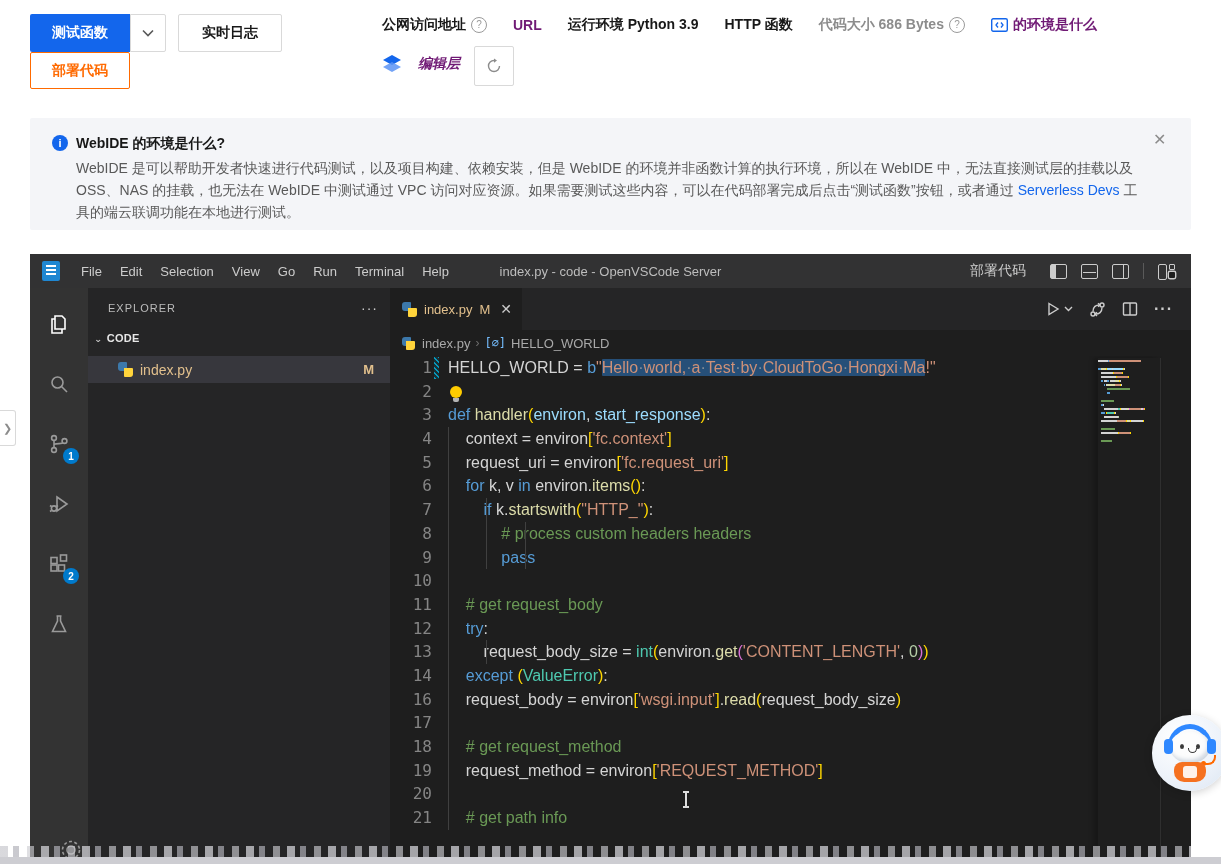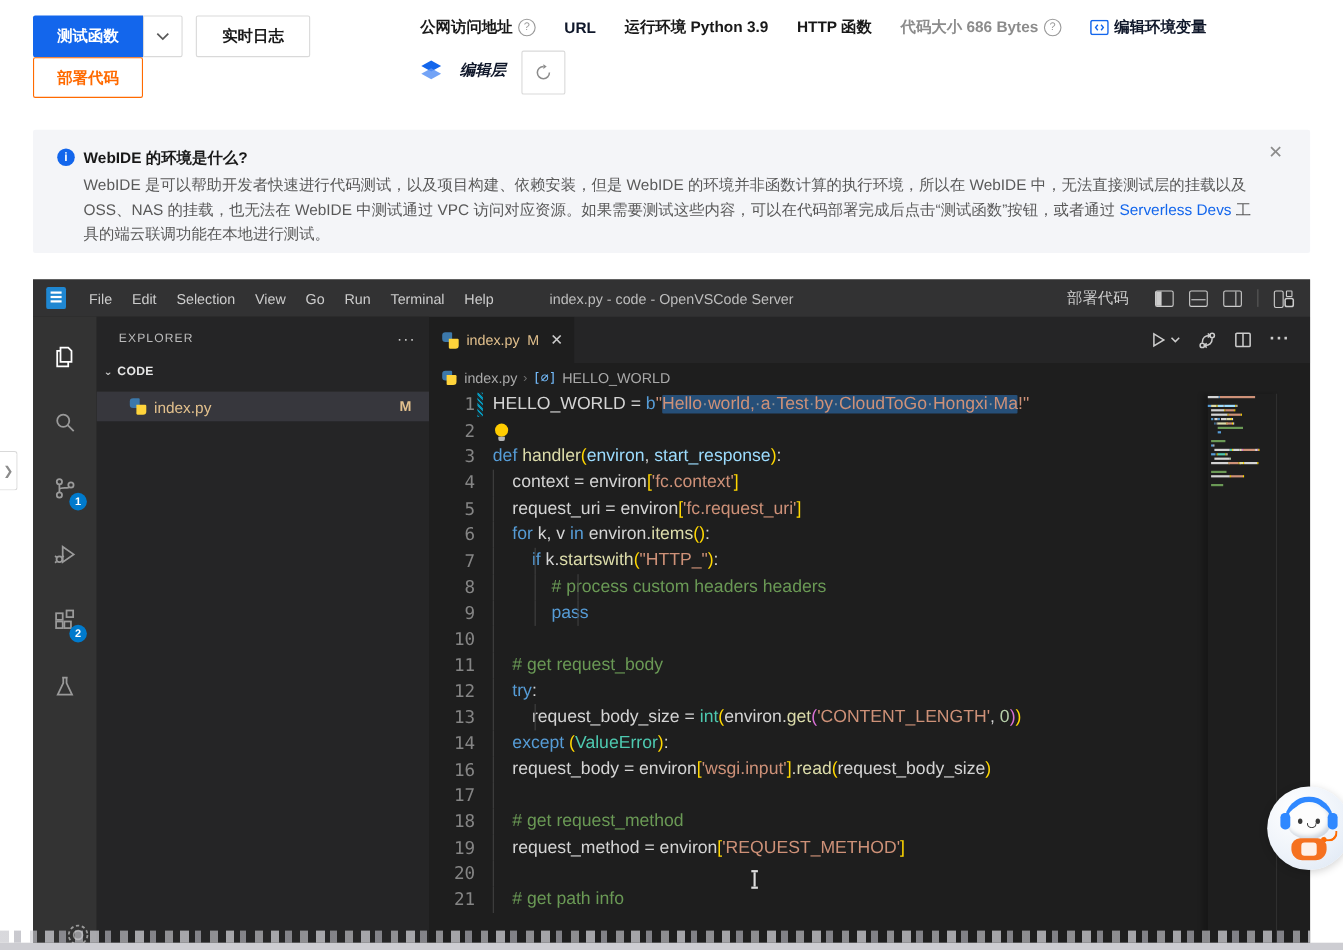--- a/index.html
+++ b/index.html
@@ -10,21 +10,21 @@
        font-size:14px;font-weight:700;cursor:pointer;border-radius:2px;}
   #test-btn{position:absolute;left:30px;top:14px;width:100px;height:38px;background:#1366ec;color:#fff;border-radius:2px 0 0 2px;}
   #test-dd{position:absolute;left:130px;top:14px;width:36px;height:38px;background:#fff;border:1px solid #d9d9d9;border-radius:0 2px 2px 0;}
   #log-btn{position:absolute;left:178px;top:14px;width:104px;height:38px;background:#fff;border:1px solid #d9d9d9;color:#181818;}
   #deploy-btn{position:absolute;left:30px;top:52px;width:100px;height:37px;background:#fff;border:1px solid #ff6a00;color:#ff6a00;}
   .inforow{position:absolute;left:382px;display:flex;align-items:center;font-size:14px;color:#181818;}
   #inforow1{top:16px;gap:26px;}
   #inforow2{top:54px;gap:16px;font-style:italic;}
   .lbl{font-weight:700;color:#181818;}
   .lbl-gray{font-weight:700;color:#8c8c8c;}
-  .lnk{font-weight:700;color:#0f172a;cursor:pointer;}
+  .lnk{font-weight:700;color:#701a75;cursor:pointer;}
   .qicon{display:inline-block;width:14px;height:14px;border:1px solid #9a9a9a;border-radius:50%;
          color:#9a9a9a;font-size:10px;line-height:14px;text-align:center;font-weight:400;margin-left:5px;vertical-align:-2px;}
   .withq{display:flex;align-items:center;}
   #refresh-btn{position:absolute;left:474px;top:46px;width:38px;height:38px;background:#fff;border:1px solid #d9d9d9;border-radius:2px;
                display:flex;align-items:center;justify-content:center;cursor:pointer;}
   
   #banner{position:absolute;left:30px;top:118px;width:1161px;height:112px;background:#f4f5f8;border-radius:2px;box-sizing:border-box;
           padding:14px 40px 12px 22px;color:#595959;font-size:14px;line-height:22px;}
   #banner .title{font-weight:700;color:#181818;margin-bottom:3px;display:flex;align-items:center;gap:8px;}
   #banner .iicon{width:16px;height:16px;border-radius:50%;background:#1366ec;color:#fff;font-size:11px;font-weight:700;
@@ -143,21 +143,21 @@
   <span class="lbl">HTTP 函数</span>
   <span class="withq">
       <span class="lbl-gray">代码大小 686 Bytes</span>
       <span class="qicon">?</span>
     </span>
   <span class="withq">
     <svg width="17" height="14" viewBox="0 0 17 14" style="margin-right:5px">
         <rect x="0.7" y="0.7" width="15.6" height="12.6" rx="1.5" stroke="#1366ec" stroke-width="1.4" fill="none"></rect>
         <path d="M7 4.5 L5 7 L7 9.5 M10 4.5 L12 7 L10 9.5" stroke="#1366ec" stroke-width="1.3" fill="none"></path>
       </svg>
-    <span class="lnk">编辑环境变量</span>
+    <span class="lnk">的环境是什么</span>
   </span>
 </div>
 <div id="inforow2" class="inforow">
   <svg width="20" height="20" viewBox="0 0 20 20">
     <polygon points="10,1 19,6 10,11 1,6" fill="#1366ec"></polygon>
     <polygon points="10,8 19,13 10,18 1,13" fill="#5b93f5" opacity="0.85"></polygon>
   </svg>
   <span class="lnk">编辑层</span>
 </div>
 <div id="refresh-btn">

